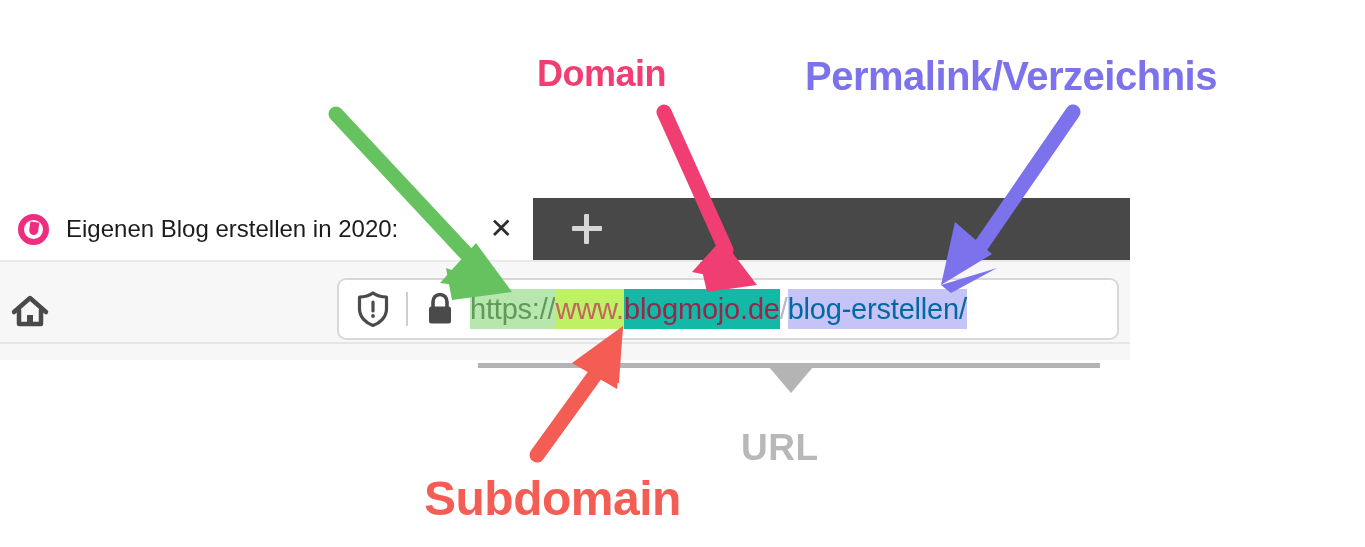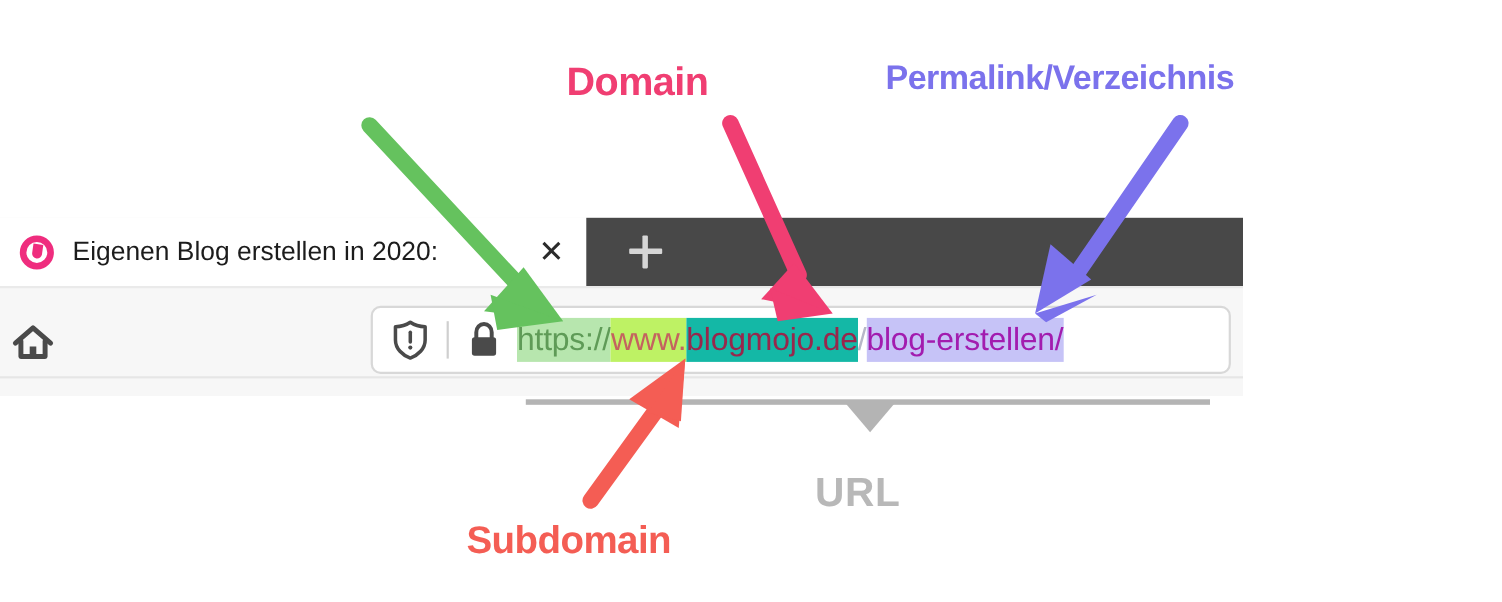--- a/index.html
+++ b/index.html
@@ -28,35 +28,35 @@
   }
   #label-protocol {
     left: 151px;
     top: 16px;
     width: 300px;
     text-align: center;
     font-size: 33px;
     color: #65c25e;
   }
   #label-domain {
-    left: 515px;
+    left: 537px;
     top: 54px;
     font-size: 36px;
     color: #f03e72;
   }
   #label-permalink {
     left: 805px;
     top: 54px;
-    font-size: 31px;
+    font-size: 40px;
     color: #7b72ec;
   }
   #label-subdomain {
     left: 424px;
     top: 472px;
-    font-size: 35px;
+    font-size: 48px;
     color: #f45d54;
   }
   #label-url {
     left: 741px;
     top: 427px;
     font-size: 37px;
     font-weight: bold;
     color: #b8b8b8;
     letter-spacing: 0.5px;
   }
@@ -190,21 +190,21 @@
     font-size: 29px;
     white-space: nowrap;
     line-height: 40px;
     letter-spacing: -0.2px;
   }
   .seg { padding: 4px 0; }
   .seg-protocol { background: #b7e6ae; color: #5f9b57; }
   .seg-subdomain { background: #bef264; color: #c4635f; }
   .seg-domain { background: #14b8a6; color: #98274c; }
   .seg-slash { color: #b7b7c8; }
-  .seg-path { background: #c6c3f7; color: #a21caf; }
+  .seg-path { background: #c6c3f7; color: #0369a1; }
 
   #browser-bottom {
     position: absolute;
     left: 0;
     top: 342px;
     width: 1130px;
     height: 2px;
     background: #e6e6e6;
   }
 

